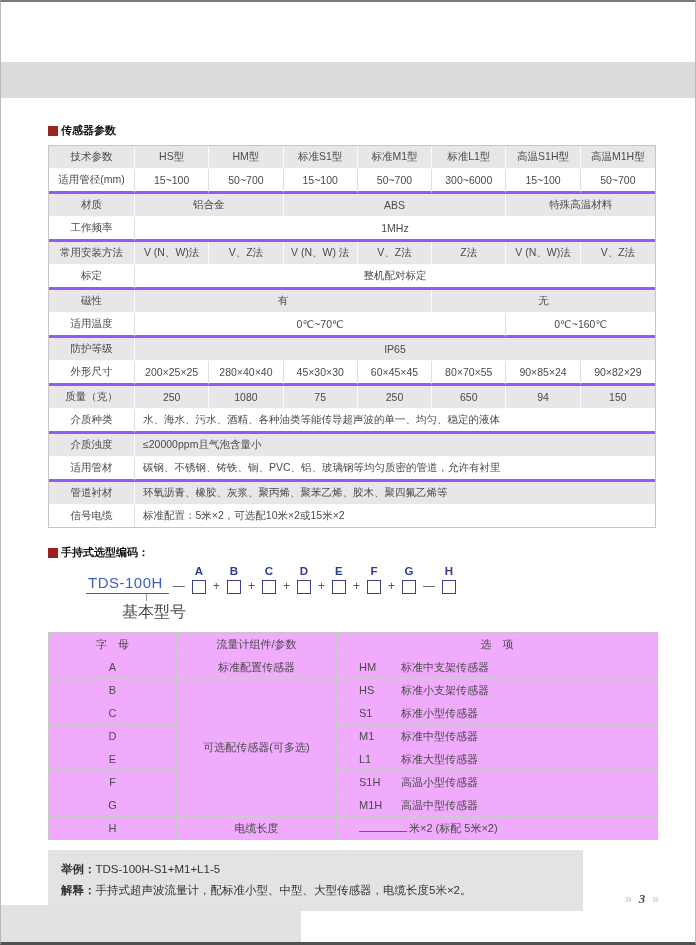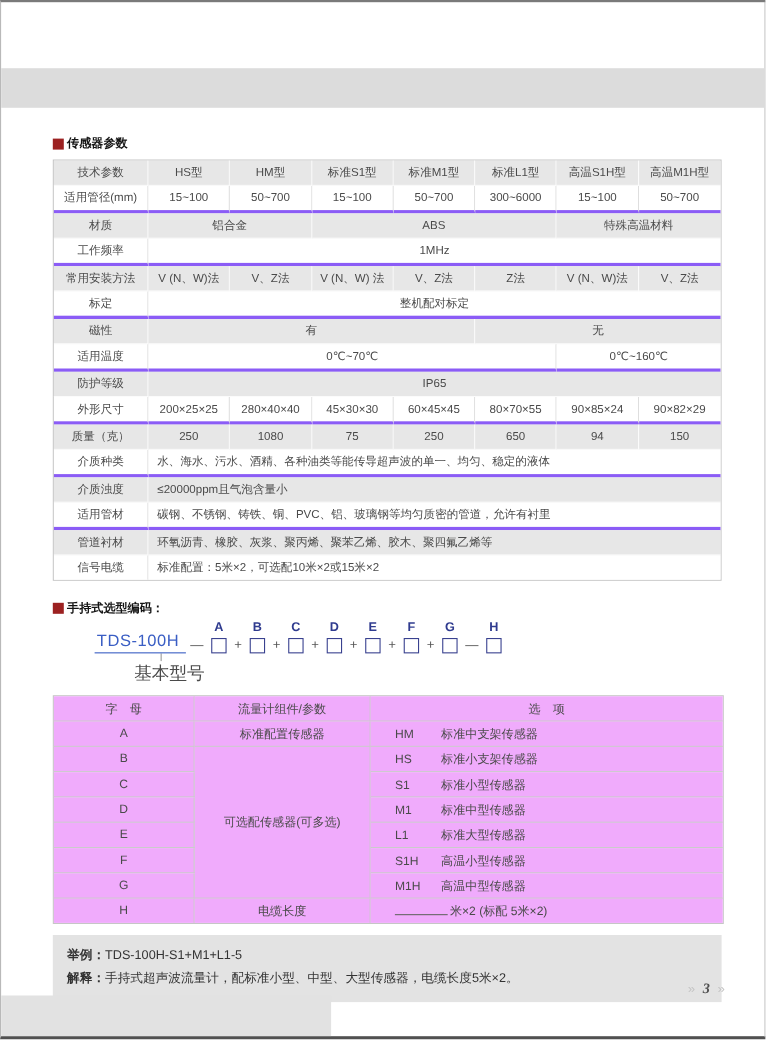--- a/index.html
+++ b/index.html
@@ -40,21 +40,21 @@
   table.order { margin-top:9px; width:608px; table-layout:fixed; border-collapse:separate; border-spacing:0;
     border:1px solid #c6c6c6; font-size:11px; color:#4a4a4a; }
   table.order td { height:22px; background:#f0abfc; text-align:center; vertical-align:middle;
     border-right:1px solid #cbcbcb; border-bottom:1px solid #cbcbcb; padding:0 2px; }
   table.order tr td:last-child { border-right:none; }
   table.order tr:last-child td { border-bottom:none; }
   table.order td.opt { text-align:left; padding-left:22px; white-space:nowrap;margin-top:36px; }
   table.order td.opt .code { display:inline-block; width:42px; }
   .blankline { display:inline-block; width:48px; border-bottom:1px solid #666; height:11px; margin-right:2px; }
 
-  .example-box { margin-top:10px; width:608px; box-sizing:border-box; background:#e3e3e3;
+  .example-box { margin-top:10px; width:535px; box-sizing:border-box; background:#e3e3e3;
     padding:9px 14px 10px 13px; font-size:11.5px; color:#333; line-height:21px; }
   .ex-label { font-weight:bold; }
 
   .pager { position:absolute; right:36px; top:889px; display:flex; align-items:center; gap:7px;
     font-size:12px; color:#c4c4c4; }
   .pager .num { color:#4f4f4f; font-family:"Liberation Serif","DejaVu Serif",serif;
     font-style:italic; font-weight:bold; font-size:13px; }
   .bottom-block { position:absolute; left:0; bottom:0; width:300px; height:37px; background:#e2e2e2; }
 </style>
 </head>

